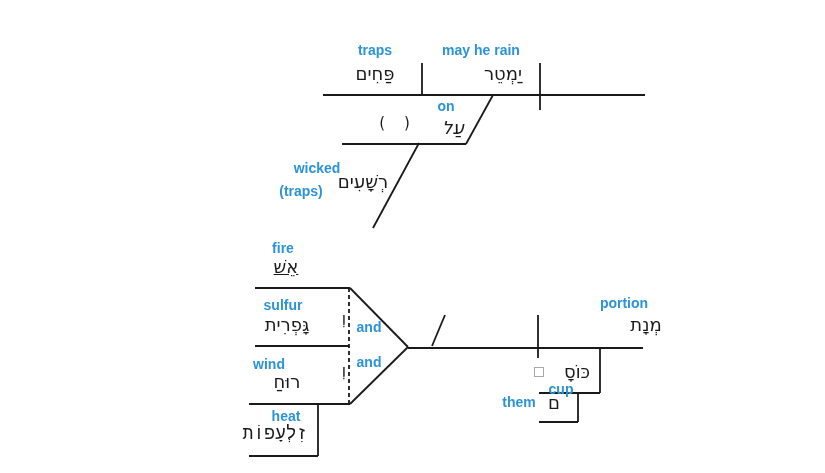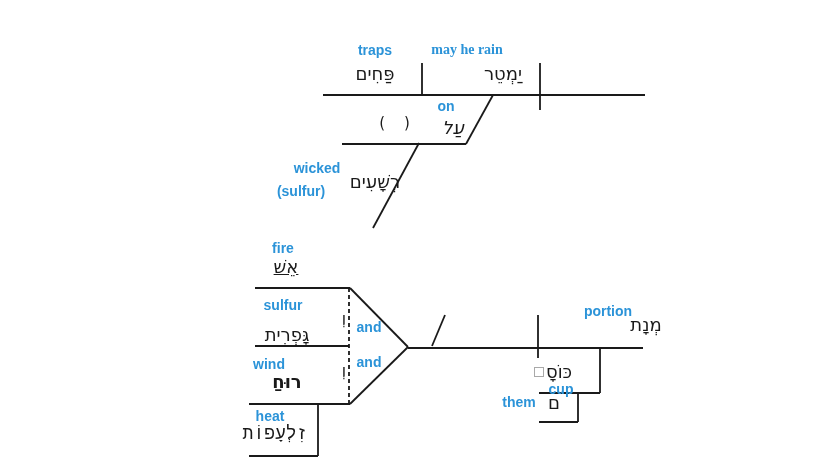--- a/index.html
+++ b/index.html
@@ -33,21 +33,21 @@
     color:var(--ink,#1a1a1a);
     font:400 15px "DejaVu Sans",sans-serif;
     letter-spacing:7px;
   }
   .cup-row{
     position:absolute;
     left:534px;top:361px;
     display:flex;
     flex-direction:row;
     align-items:center;
-    gap:2px;
+    gap:20px;
   }
   .suffix-box{
     display:inline-block;
     width:8px;height:8px;
     border:1.5px solid var(--placeholder-gray,#a9a9a9);
     background:#fff;
   }
 </style>
 </head>
 <body>
@@ -77,50 +77,50 @@
     <line x1="538" y1="315" x2="538" y2="358"></line>
     <line x1="600" y1="348" x2="600" y2="393"></line>
     <line x1="539" y1="393" x2="600" y2="393"></line>
     <line x1="578" y1="393" x2="578" y2="422"></line>
     <line x1="539" y1="422" x2="578" y2="422"></line>
   </svg>
 
   <span class="lbl gloss" style="left:375px;top:42px;">traps</span>
   <span class="lbl heb" style="left:375px;top:63px;">פַּחִים</span>
 
-  <span class="lbl gloss" style="left:467px;top:42px;font-family:Liberation Serif, serif;">may he rain</span>
+  <span class="lbl gloss" style="left:481px;top:42px;">may he rain</span>
   <span class="lbl heb" style="left:503px;top:63px;">יַמְטֵר</span>
 
   <span class="lbl gloss" style="left:446px;top:98px;">on</span>
   <span class="lbl heb" style="left:453px;top:117px;font-style:italic;">עַל</span>
   <span class="lbl parens" style="left:398px;top:114px;">( )</span>
 
   <span class="lbl gloss" style="left:297px;top:160px;margin-left:20px;">wicked</span>
-  <span class="lbl gloss" style="left:301px;top:183px;">(sulfur)</span>
-  <span class="lbl heb" style="left:363px;top:171px;margin-left:12px;">רְשָׁעִים</span>
+  <span class="lbl gloss" style="left:301px;top:183px;">(traps)</span>
+  <span class="lbl heb" style="left:363px;top:171px;">רְשָׁעִים</span>
 
   <span class="lbl gloss" style="left:283px;top:240px;">fire</span>
   <span class="lbl heb" style="left:286px;top:256px;text-decoration:underline;">אֵשׁ</span>
 
   <span class="lbl gloss" style="left:283px;top:297px;">sulfur</span>
-  <span class="lbl heb" style="left:287px;top:324px;text-align:right;">גָּפְרִית</span>
+  <span class="lbl heb" style="left:287px;top:314px;text-align:right;">גָּפְרִית</span>
 
   <span class="lbl gloss" style="left:269px;top:356px;">wind</span>
-  <span class="lbl heb" style="left:287px;top:371px;font-weight:bold;">רוּחַ</span>
+  <span class="lbl heb" style="left:287px;top:371px;">רוּחַ</span>
 
   <span class="lbl heb heb-sm" style="left:344px;top:309px;">וְ</span>
   <span class="lbl gloss" style="left:369px;top:319px;">and</span>
 
   <span class="lbl heb heb-sm" style="left:344px;top:361px;">וְ</span>
   <span class="lbl gloss" style="left:369px;top:354px;">and</span>
 
-  <span class="lbl gloss" style="left:270px;top:408px;">heat</span>
+  <span class="lbl gloss" style="left:286px;top:408px;">heat</span>
   <span class="lbl heb" style="left:275px;top:424px;font-family:Liberation Mono, monospace;">זִלְעָפוֹת</span>
 
-  <span class="lbl gloss" style="left:608px;top:295px;margin-top:8px;">portion</span>
+  <span class="lbl gloss" style="left:624px;top:295px;">portion</span>
   <span class="lbl heb" style="left:622px;top:314px;margin-left:24px;">מְנָת</span>
 
   <span class="lbl gloss" style="left:561px;top:346px;margin-top:35px;">cup</span>
   <span class="cup-row">
     <span class="suffix-box"></span>
     <span class="heb" style="position:static;transform:none;">כּוֹסָ</span>
   </span>
 
   <span class="lbl gloss" style="left:519px;top:394px;">them</span>
   <span class="lbl heb" style="left:554px;top:392px;">ם</span>

